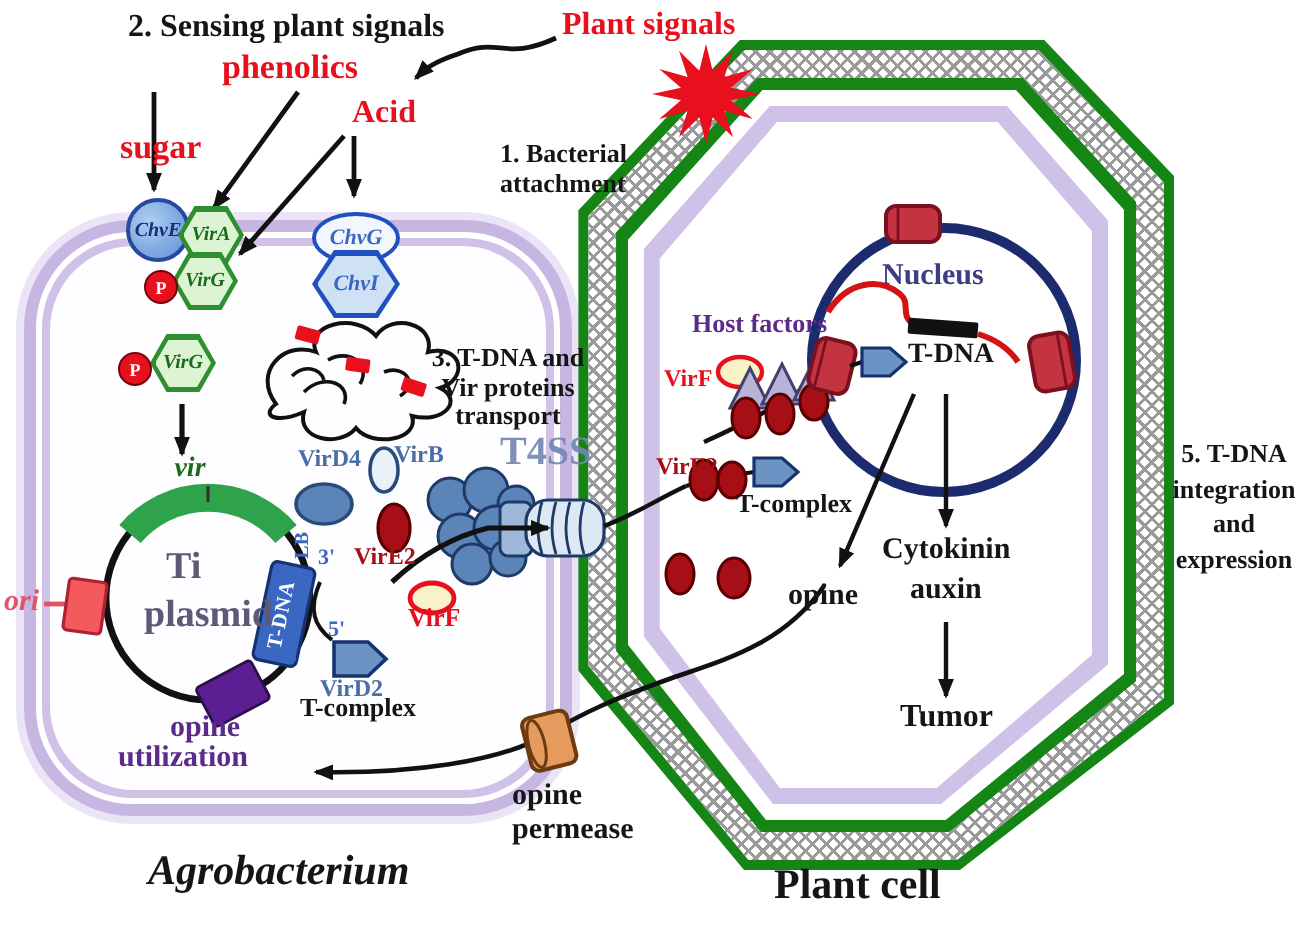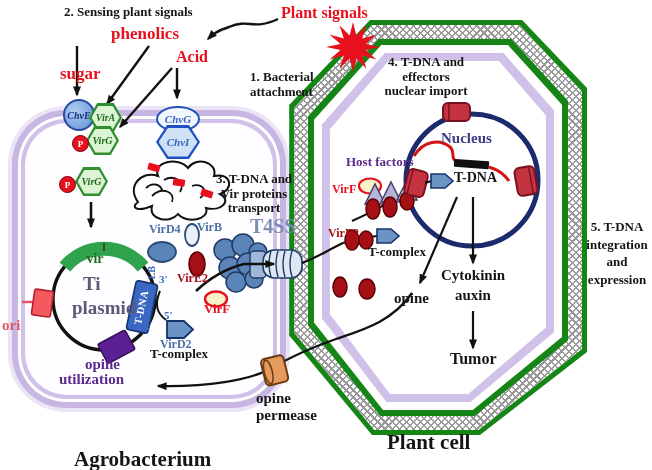--- a/index.html
+++ b/index.html
@@ -1,20 +1,20 @@
 <!DOCTYPE html>
 <html><head>
 <meta charset="utf-8">
 <style>
   html,body{margin:0;padding:0;background:#fff;}
   #canvas{position:relative;width:652px;height:470px;background:#fff;overflow:hidden;
           font-family:"Liberation Serif",serif;}
   
   .lbl{position:absolute;font-weight:bold;white-space:nowrap;z-index:6;color:#151515;line-height:1.12;}
-  .it{margin-top:24px;}
+  .it{font-style:italic;}
   .red{color:#e8101c}.purple{color:#5c2a8a}.dkred{color:#a50f15}.steel{color:#4a6fa5}
   .blue{color:#3a67c2}.grayp{color:#5d5a78}.navyp{color:#3d3d82}.greent{color:#1a6b1a}
   .orired{color:#e05568}
   .ctr{text-align:center;white-space:normal;}
   .vtext{writing-mode:vertical-rl;transform:rotate(180deg);}
   
   .agl{position:absolute;z-index:0;}
   
   .oct{position:absolute;clip-path:polygon(27.4% 0%,78.3% 0%,100% 16.4%,100% 80%,64.2% 100%,28.1% 100%,0.4% 76%,0.4% 20.5%);}
   .hatch{background-color:#fff;
@@ -185,43 +185,38 @@
   </div>
   <div class="hexwrap hexg" style="left:75px;top:167px;width:33px;height:29px;">
     <div class="hexshape"></div>
       <div class="hexin"></div>
     <span class="shapetxt greent" style="font-size:10px;">VirG</span>
   </div>
   <div class="circ pcirc" style="left:59px;top:176px;width:17px;height:17px;font-size:9px;">
     <span>P</span>
   </div>
 
-  <div class="lbl" style="left:64px;top:5px;font-size:13px;">2. Sensing plant signals</div>
+  <div class="lbl" style="left:64px;top:5px;font-size:16px;">2. Sensing plant signals</div>
   <div class="lbl red" style="left:60px;top:24px;font-size:17px;margin-top:40px;">sugar</div>
   <div class="lbl red" style="left:111px;top:24px;font-size:17px;">phenolics</div>
   <div class="lbl red" style="left:176px;top:48px;font-size:16px;">Acid</div>
   <div class="lbl red" style="left:281px;top:4px;font-size:16px;">Plant signals</div>
 
   <div class="lbl" style="left:226px;top:70px;font-size:13px;margin-left:24px;">
     <div>1. Bacterial</div>
     <div>attachment</div>
   </div>
 
   <div class="lbl ctr" style="left:208px;top:172px;width:92px;font-size:13px;">
     <div>3. T-DNA and</div>
     <div>Vir proteins</div>
     <div>transport</div>
   </div>
   <div class="lbl" style="left:250px;top:215px;font-size:20px;color:rgba(116,134,178,0.92);z-index:7;">T4SS</div>
 
-  <div class="lbl ctr" style="left:370px;top:55px;width:112px;font-size:13px;z-index:7;">
-    <div>4. T-DNA and</div>
-    <div>effectors</div>
-    <div>nuclear import</div>
-  </div>
 
   <div class="lbl ctr" style="left:582px;top:218px;width:70px;font-size:13px;line-height:1.35;">
     <div>5. T-DNA</div>
     <div>integration</div>
     <div>and</div>
     <div>expression</div>
   </div>
 
   <div class="lbl greent it" style="left:85px;top:227px;width:20px;text-align:center;font-size:14px;">vir</div>
   <div class="lbl grayp" style="left:83px;top:273px;font-size:19px;">Ti</div>

